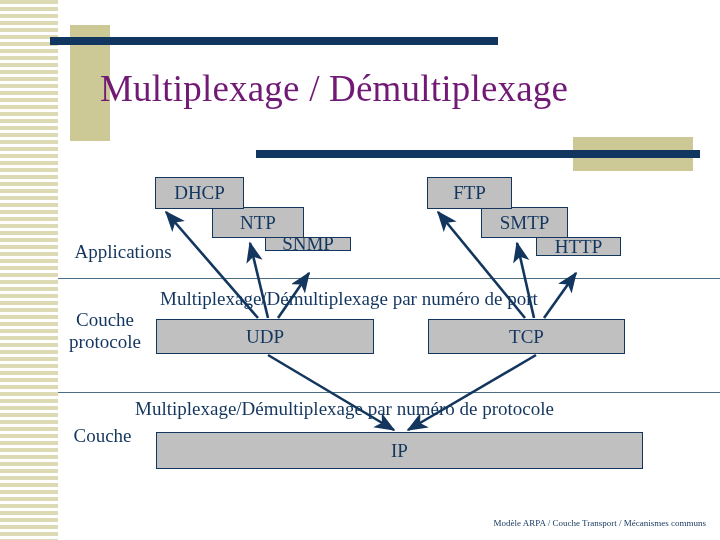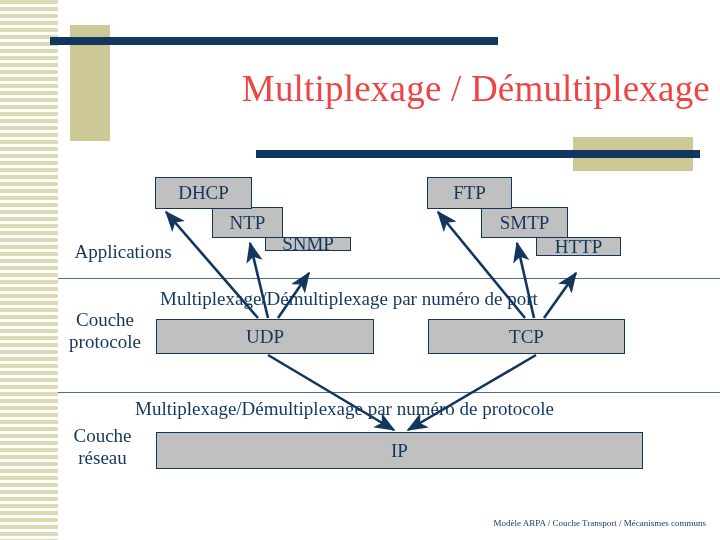--- a/index.html
+++ b/index.html
@@ -35,22 +35,22 @@
     background:#cdc997;
   }
   .navy-bar-mid{
     position:absolute;left:256px;top:150px;width:444px;height:8px;
     background:#11365f;
   }
 
   
   .slide-title{
     position:absolute;left:100px;top:68px;width:610px;
-    text-align:right;
-    color:#ef4444;
+    text-align:left;
+    color:#701a75;
     font-size:37px;
     line-height:1.15;
     letter-spacing:.2px;
     white-space:nowrap;
   }
 
   
   .sep{
     position:absolute;height:0;border-top:1px solid #4d6f85;
   }
@@ -61,22 +61,22 @@
   .pbox{
     position:absolute;
     background:#c0c0c0;
     border:1px solid #13365e;
     color:#13365e;
     display:flex;align-items:center;justify-content:center;
     font-size:19px;
     box-sizing:border-box;
   }
   .pbox.app{font-size:19px;}
-  .b-dhcp {left:155px;top:177px;width:97px;height:32px;z-index:6;}
-  .b-ntp  {left:212px;top:207px;width:71px;height:31px;z-index:5;}
+  .b-dhcp {left:155px;top:177px;width:89px;height:32px;z-index:6;}
+  .b-ntp  {left:212px;top:207px;width:92px;height:31px;z-index:5;}
   .b-snmp {left:265px;top:237px;width:86px;height:14px;z-index:4;}
   .b-ftp  {left:427px;top:177px;width:85px;height:32px;z-index:6;}
   .b-smtp {left:481px;top:207px;width:87px;height:31px;z-index:5;}
   .b-http {left:536px;top:237px;width:85px;height:19px;z-index:4;}
   .b-udp  {left:156px;top:319px;width:218px;height:35px;}
   .b-tcp  {left:428px;top:319px;width:197px;height:35px;}
   .b-ip   {left:156px;top:432px;width:487px;height:37px;}
 
   
   .layer-label{
@@ -146,21 +146,20 @@
   <div class="mux-caption mux-port">Multiplexage/Démultiplexage par numéro de port</div>
   <div class="pbox b-udp">
       <span>UDP</span>
     </div>
   <div class="pbox b-tcp">
       <span>TCP</span>
     </div>
 
   <div class="layer-label ll-net">
     <div>Couche</div>
-    <div>réseau</div>
   </div>
   <div class="mux-caption mux-proto">Multiplexage/Démultiplexage par numéro de protocole</div>
   <div class="pbox b-ip">
       <span>IP</span>
     </div>
 
   <svg class="arrow-layer" viewBox="0 0 720 540">
     <defs>
       <marker id="ah" markerWidth="9" markerHeight="9" refX="7.4" refY="3.2" orient="auto" markerUnits="strokeWidth">
         <path d="M0,0 L8,3.2 L0,6.4 L2,3.2 z" fill="#13365e"></path>

